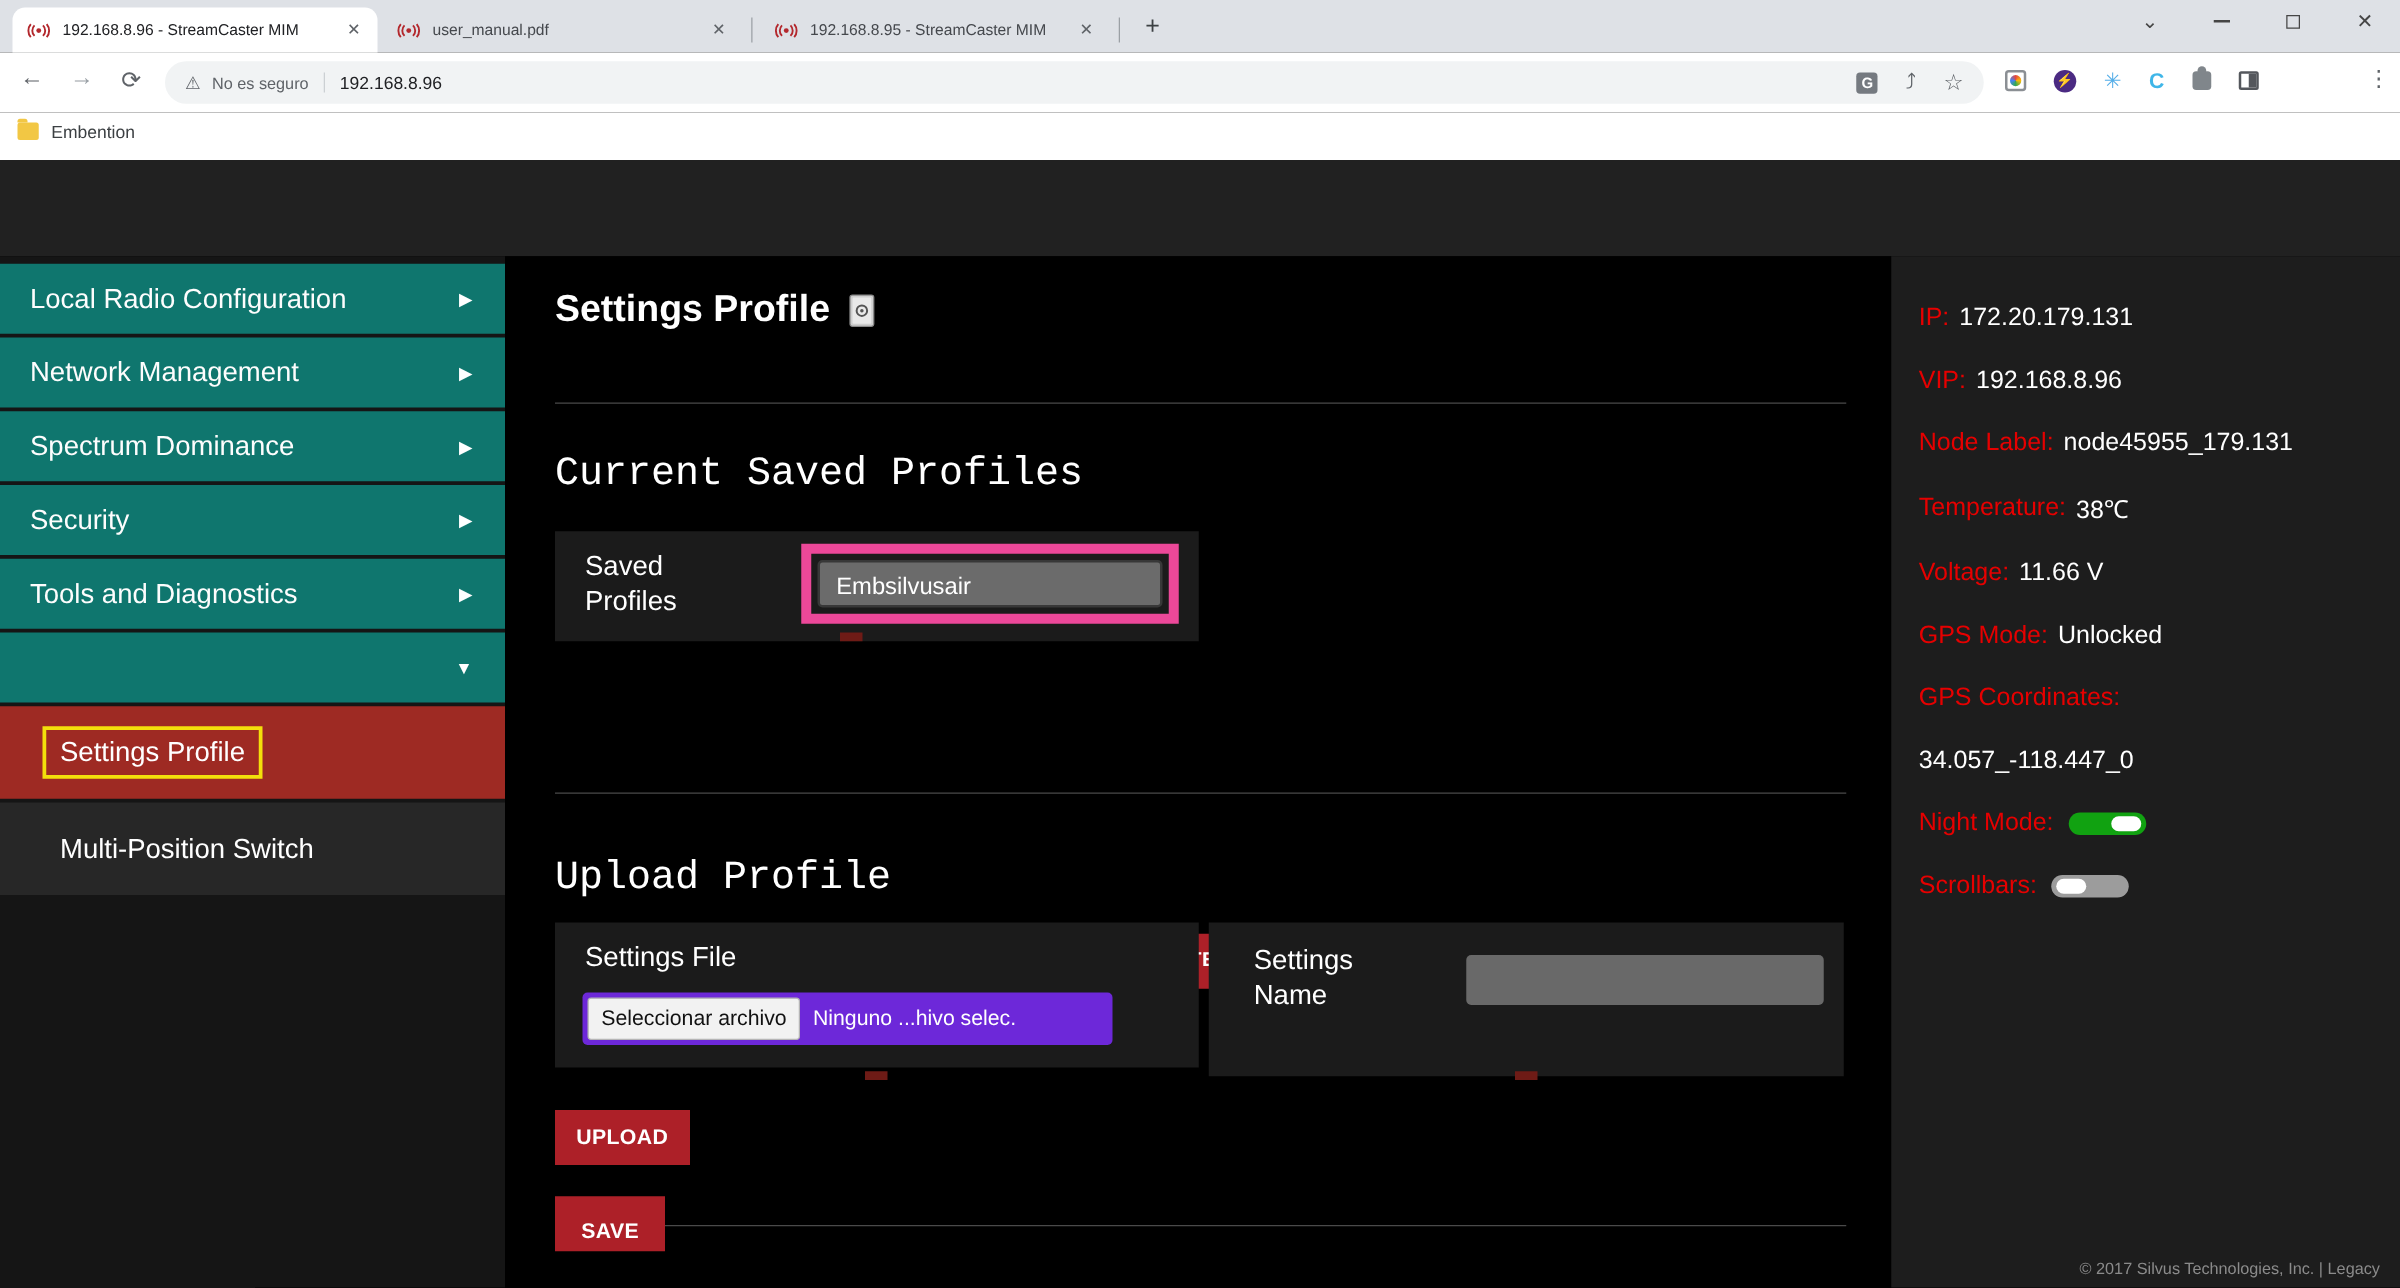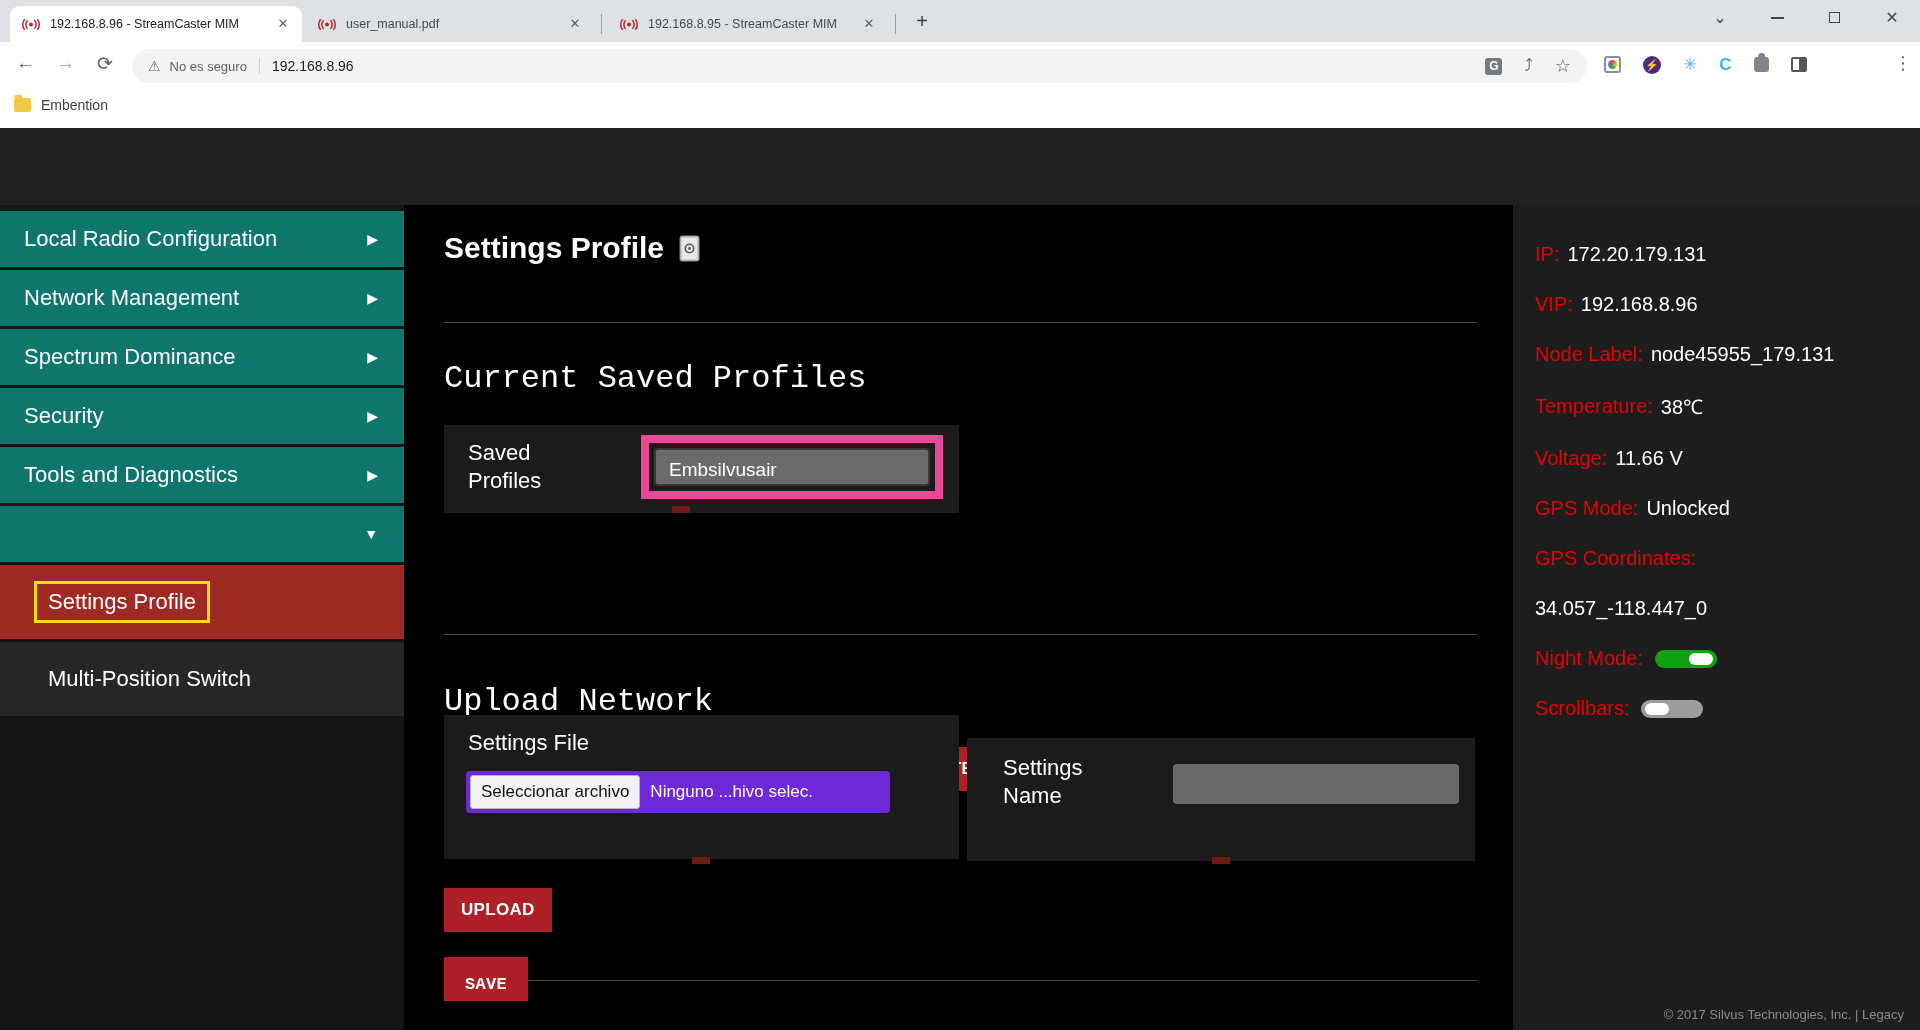--- a/index.html
+++ b/index.html
@@ -89,21 +89,21 @@
   .sel-wrap { position:absolute; left:197px; top:10px; width:302px; height:64px; border:8px solid #ec4899; padding:5px; }
   .sel { width:100%; height:100%; background:#6b6b6b; border:2px solid #383838; border-radius:4px;
          font-size:19px; color:#fff; line-height:40px; padding-left:13px; }
   .marker { position:absolute; width:18px; height:7px; background:#6e1b16; }
   .btnrow { position:absolute; left:40px; top:538px; height:52px; display:flex; gap:12px; align-items:center; }
   .rbtn { background:#ad2028; color:#fff; border:none; height:44px; padding:0 17px; font-size:16px;
           font-weight:bold; font-family:"Liberation Sans", sans-serif; letter-spacing:.3px; }
   .ybox { border:4px solid #f3df0b; }
   .ybox .rbtn { display:block; }
   .wbtn { background:#fff; color:#ad2028; }
-  .p-file { left:40px; top:510px; width:515px; height:144px; }
+  .p-file { left:40px; top:533px; width:515px; height:116px; }
   .p-name { left:563px; top:533px; width:508px; height:123px; }
   .filectl { position:absolute; left:22px; top:56px; width:424px; height:42px; background:#6d28d9;
              border-radius:4px; display:flex; align-items:center; padding:0 4px; }
   .filebtn { background:#f2f2f2; border:1px solid #b5b5b5; border-radius:3px; height:34px; padding:0 10px;
              font-size:17px; color:#111; font-family:"Liberation Sans", sans-serif; }
   .filestatus { margin-left:10px; font-size:17px; color:#fff; white-space:nowrap; }
   .name-label { position:absolute; left:36px; top:16px; font-size:22px; line-height:28px; width:130px; }
   .name-input { position:absolute; left:206px; top:26px; width:286px; height:40px; background:#696969;
                 border:none; border-radius:4px; }
   .upload-btn { position:absolute; left:40px; top:683px; }
@@ -292,39 +292,39 @@
     </span>
     <span class="ybox">
       <button class="rbtn wbtn">DOWNLOAD</button>
     </span>
     <button class="rbtn">DELETE</button>
     <button class="rbtn" style="padding:0 24px;">SEND PROFILE TO NETWORK</button>
   </div>
 
   <div class="hr" style="top:429px;"></div>
 
-  <div class="sec-head" style="top:478px;">Upload Network</div>
+  <div class="sec-head" style="top:478px;">Upload Profile</div>
 
   <div class="panel p-file">
     <div class="p-label" style="width:220px;">Settings File</div>
     <div class="filectl">
       <button class="filebtn">Seleccionar archivo</button>
       <span class="filestatus">Ninguno ...hivo selec.</span>
     </div>
   </div>
   <div class="panel p-name">
     <div class="name-label">Settings Name</div>
     <div class="name-input"></div>
   </div>
   <div class="marker" style="left:288px;top:652px;"></div>
   <div class="marker" style="left:808px;top:652px;"></div>
 
   <button class="rbtn upload-btn" style="font-size:17px;">UPLOAD</button>
   <div class="hr" style="top:775px;"></div>
-  <button class="rbtn save-btn" style="font-size:17px;padding:18px 21px;font-family:Liberation Mono, monospace;">SAVE</button>
+  <button class="rbtn save-btn" style="font-size:17px;padding:18px 21px;">SAVE</button>
 </div>
 
 <div class="infobar">
   <div class="info-row">
     <span class="info-label">IP:</span>
     <span class="info-value">172.20.179.131</span>
   </div>
   <div class="info-row">
     <span class="info-label">VIP:</span>
     <span class="info-value">192.168.8.96</span>

